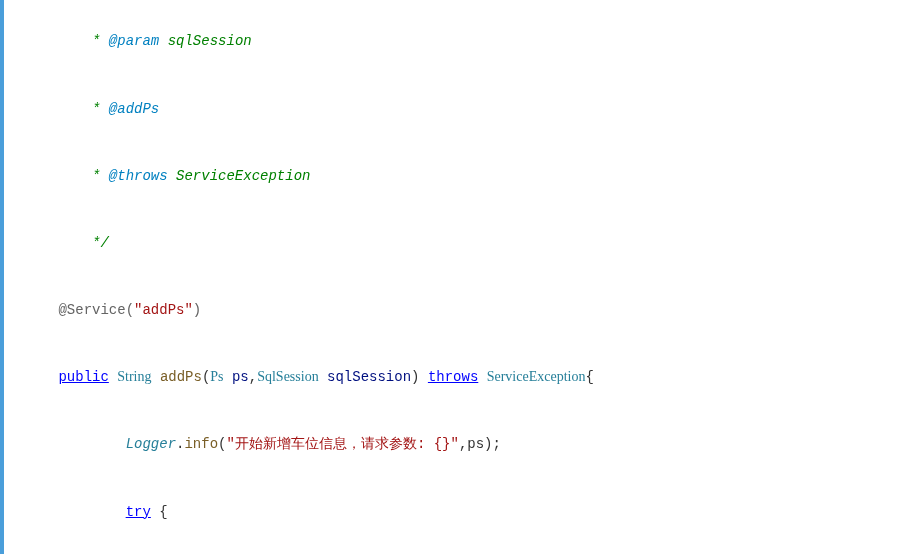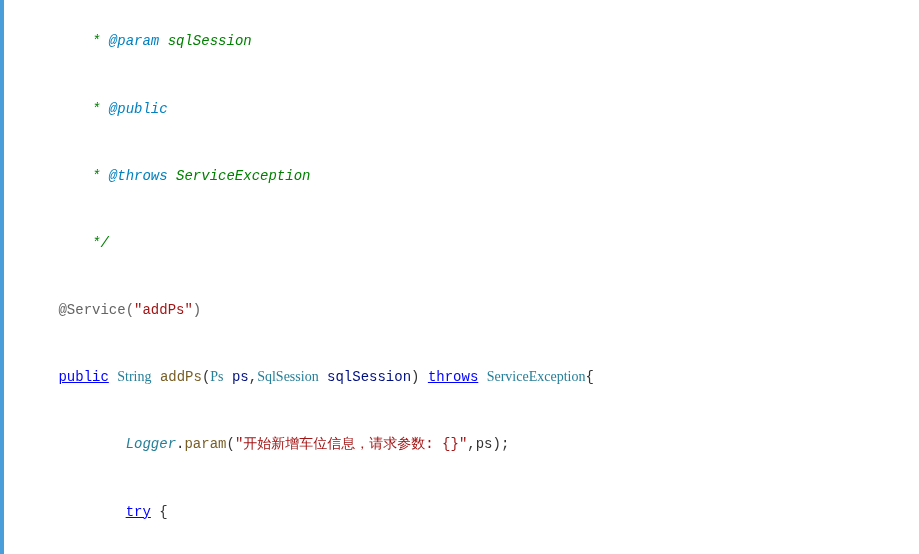--- a/index.html
+++ b/index.html
@@ -51,21 +51,21 @@
   <div class="left-bar"></div>
 
   <div class="code-line">
     <span class="line-content">
       <span class="comment">    * <span style="color:#0080c0;">@param</span> sqlSession</span>
     </span>
   </div>
 
   <div class="code-line">
     <span class="line-content">
-      <span class="comment">    * <span style="color:#0080c0;">@public</span></span>
+      <span class="comment">    * <span style="color:#0080c0;">@addPs</span></span>
     </span>
   </div>
 
   <div class="code-line">
     <span class="line-content">
       <span class="comment">    * <span style="color:#0080c0;">@throws</span> ServiceException</span>
     </span>
   </div>
 
   <div class="code-line">
@@ -81,21 +81,21 @@
   </div>
 
   <div class="code-line">
     <span class="line-content">
       <span class="kw">public</span><span> </span><span class="classname">String</span><span> </span><span style="color:#795e26;">addPs</span><span>(</span><span class="classname">Ps</span><span> </span><span class="param">ps</span><span>,</span><span class="classname">SqlSession</span><span> </span><span class="param">sqlSession</span><span>) </span><span class="kw">throws</span><span> </span><span class="classname">ServiceException</span><span>{</span>
     </span>
   </div>
 
   <div class="code-line">
     <span class="line-content">
-      <span>        </span><span class="italic" style="color:#267f99;">Logger</span><span>.</span><span style="color:#795e26;">param</span><span>(</span><span class="string">"开始新增车位信息，请求参数: {}"</span><span>,ps);</span>
+      <span>        </span><span class="italic" style="color:#267f99;">Logger</span><span>.</span><span style="color:#795e26;">info</span><span>(</span><span class="string">"开始新增车位信息，请求参数: {}"</span><span>,ps);</span>
     </span>
   </div>
 
   <div class="code-line">
     <span class="line-content">
       <span>        </span><span class="kw">try</span><span> {</span>
     </span>
   </div>
 
   <div class="code-line">

